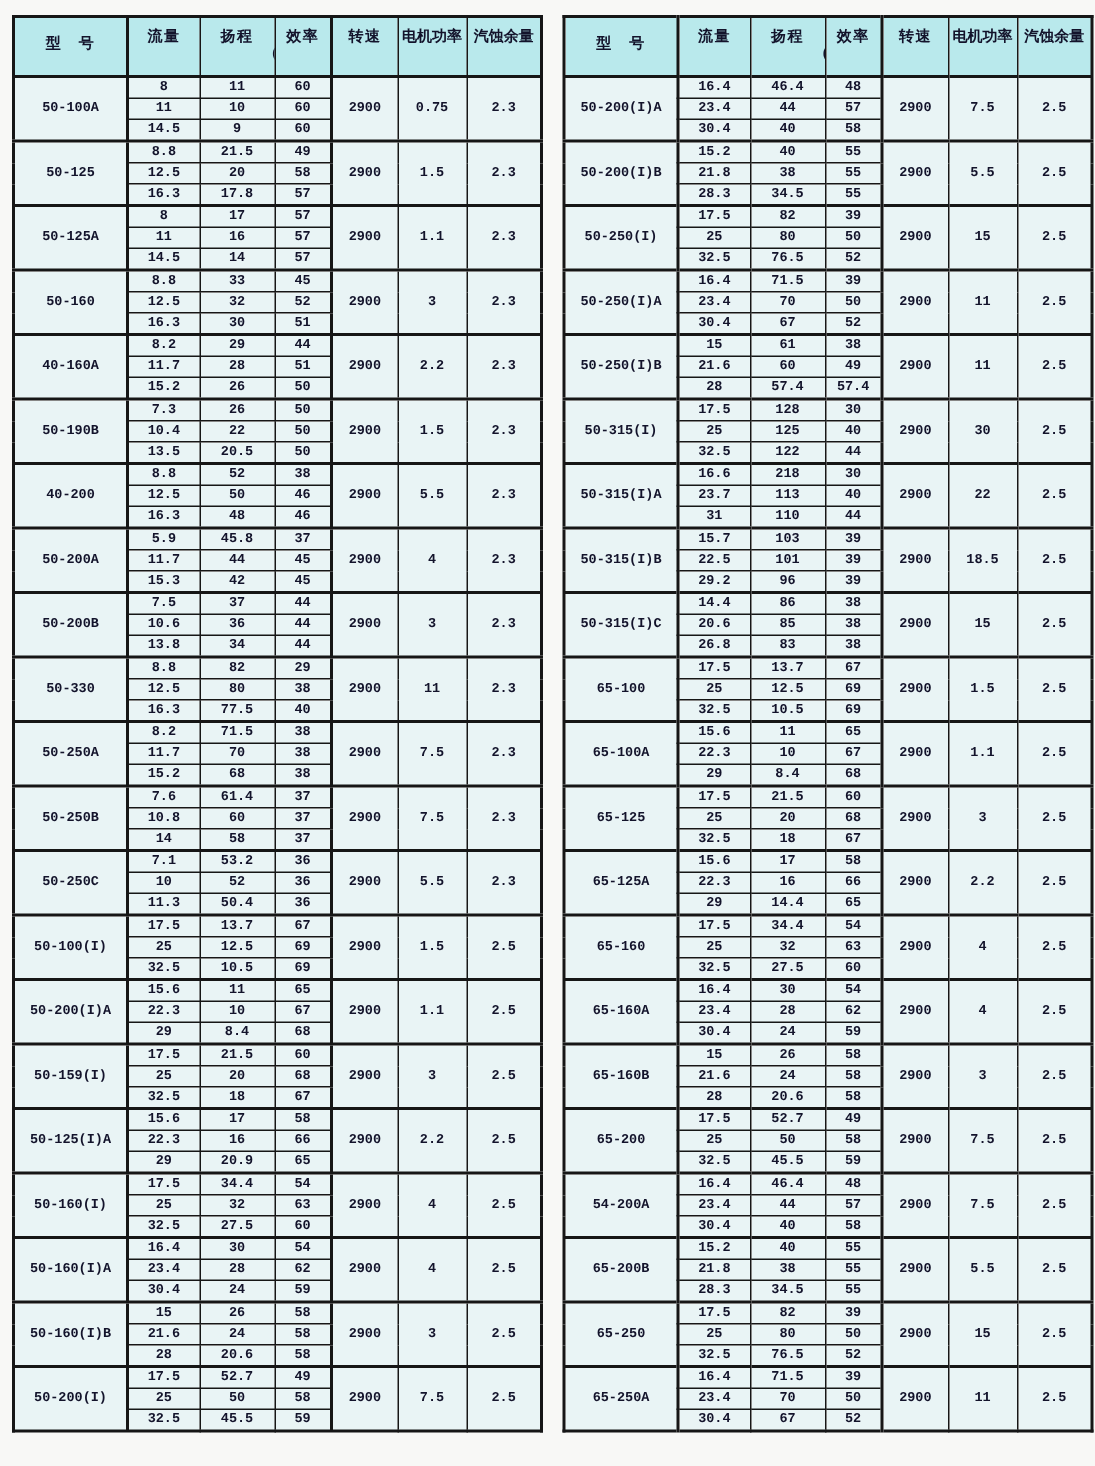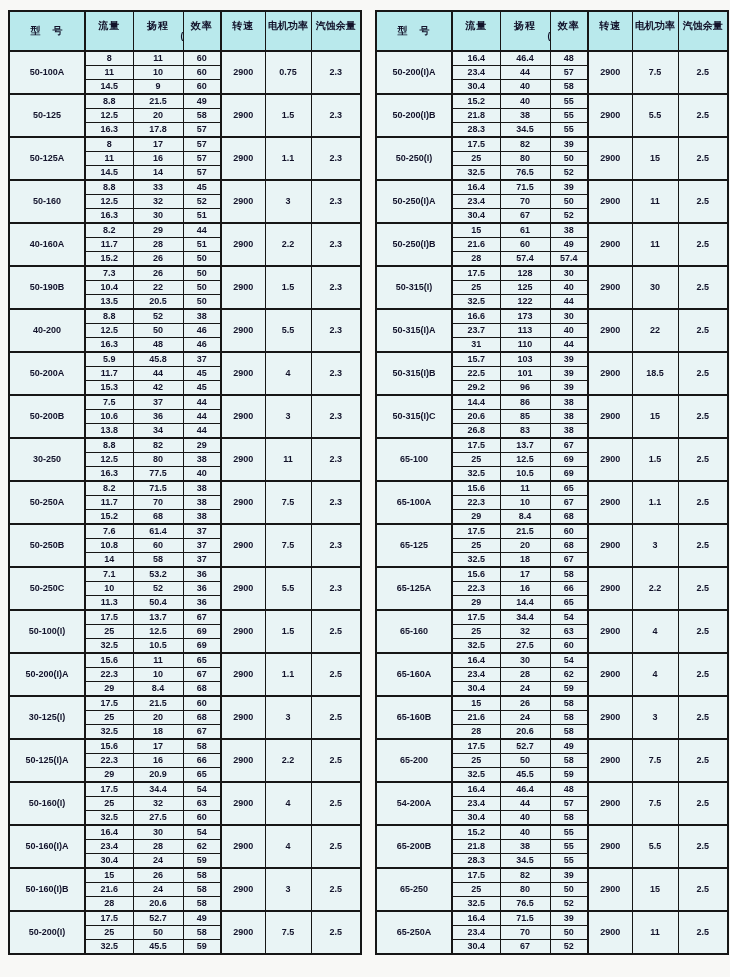--- a/index.html
+++ b/index.html
@@ -11,20 +11,21 @@
     gap:13px;
     padding:10px 0 0 8px;
     box-sizing:border-box;
   }
   .spec-table{
     border-collapse:collapse;
     table-layout:fixed;
     width:352px;
     height:740px;
     border:2px solid #161616;
+    font-family:Liberation Mono, monospace;
   }
   .spec-table th,.spec-table td{
     border:1px solid #161616;
     padding:0;
     text-align:center;
     vertical-align:middle;
     background:#e9f4f5;
     color:#13132b;
     font-weight:bold;
     font-size:9px;
@@ -254,21 +255,21 @@
         <td>10.6</td>
         <td>36</td>
         <td class="c-eff">44</td>
       </tr>
       <tr>
         <td>13.8</td>
         <td>34</td>
         <td class="c-eff">44</td>
       </tr>
       <tr class="block-start">
-        <td rowspan="3" class="c-model">30-250</td>
+        <td rowspan="3" class="c-model">50-330</td>
         <td>8.8</td>
         <td>82</td>
         <td class="c-eff">29</td>
         <td rowspan="3">2900</td>
         <td rowspan="3">11</td>
         <td rowspan="3">2.3</td>
       </tr>
       <tr>
         <td>12.5</td>
         <td>80</td>
@@ -368,21 +369,21 @@
         <td>22.3</td>
         <td>10</td>
         <td class="c-eff">67</td>
       </tr>
       <tr>
         <td>29</td>
         <td>8.4</td>
         <td class="c-eff">68</td>
       </tr>
       <tr class="block-start">
-        <td rowspan="3" class="c-model">30-125(I)</td>
+        <td rowspan="3" class="c-model">50-159(I)</td>
         <td>17.5</td>
         <td>21.5</td>
         <td class="c-eff">60</td>
         <td rowspan="3">2900</td>
         <td rowspan="3">3</td>
         <td rowspan="3">2.5</td>
       </tr>
       <tr>
         <td>25</td>
         <td>20</td>
@@ -643,21 +644,21 @@
         <td class="c-eff">40</td>
       </tr>
       <tr>
         <td>32.5</td>
         <td>122</td>
         <td class="c-eff">44</td>
       </tr>
       <tr class="block-start">
         <td rowspan="3" class="c-model">50-315(I)A</td>
         <td>16.6</td>
-        <td>173</td>
+        <td>218</td>
         <td class="c-eff">30</td>
         <td rowspan="3">2900</td>
         <td rowspan="3">22</td>
         <td rowspan="3">2.5</td>
       </tr>
       <tr>
         <td>23.7</td>
         <td>113</td>
         <td class="c-eff">40</td>
       </tr>

